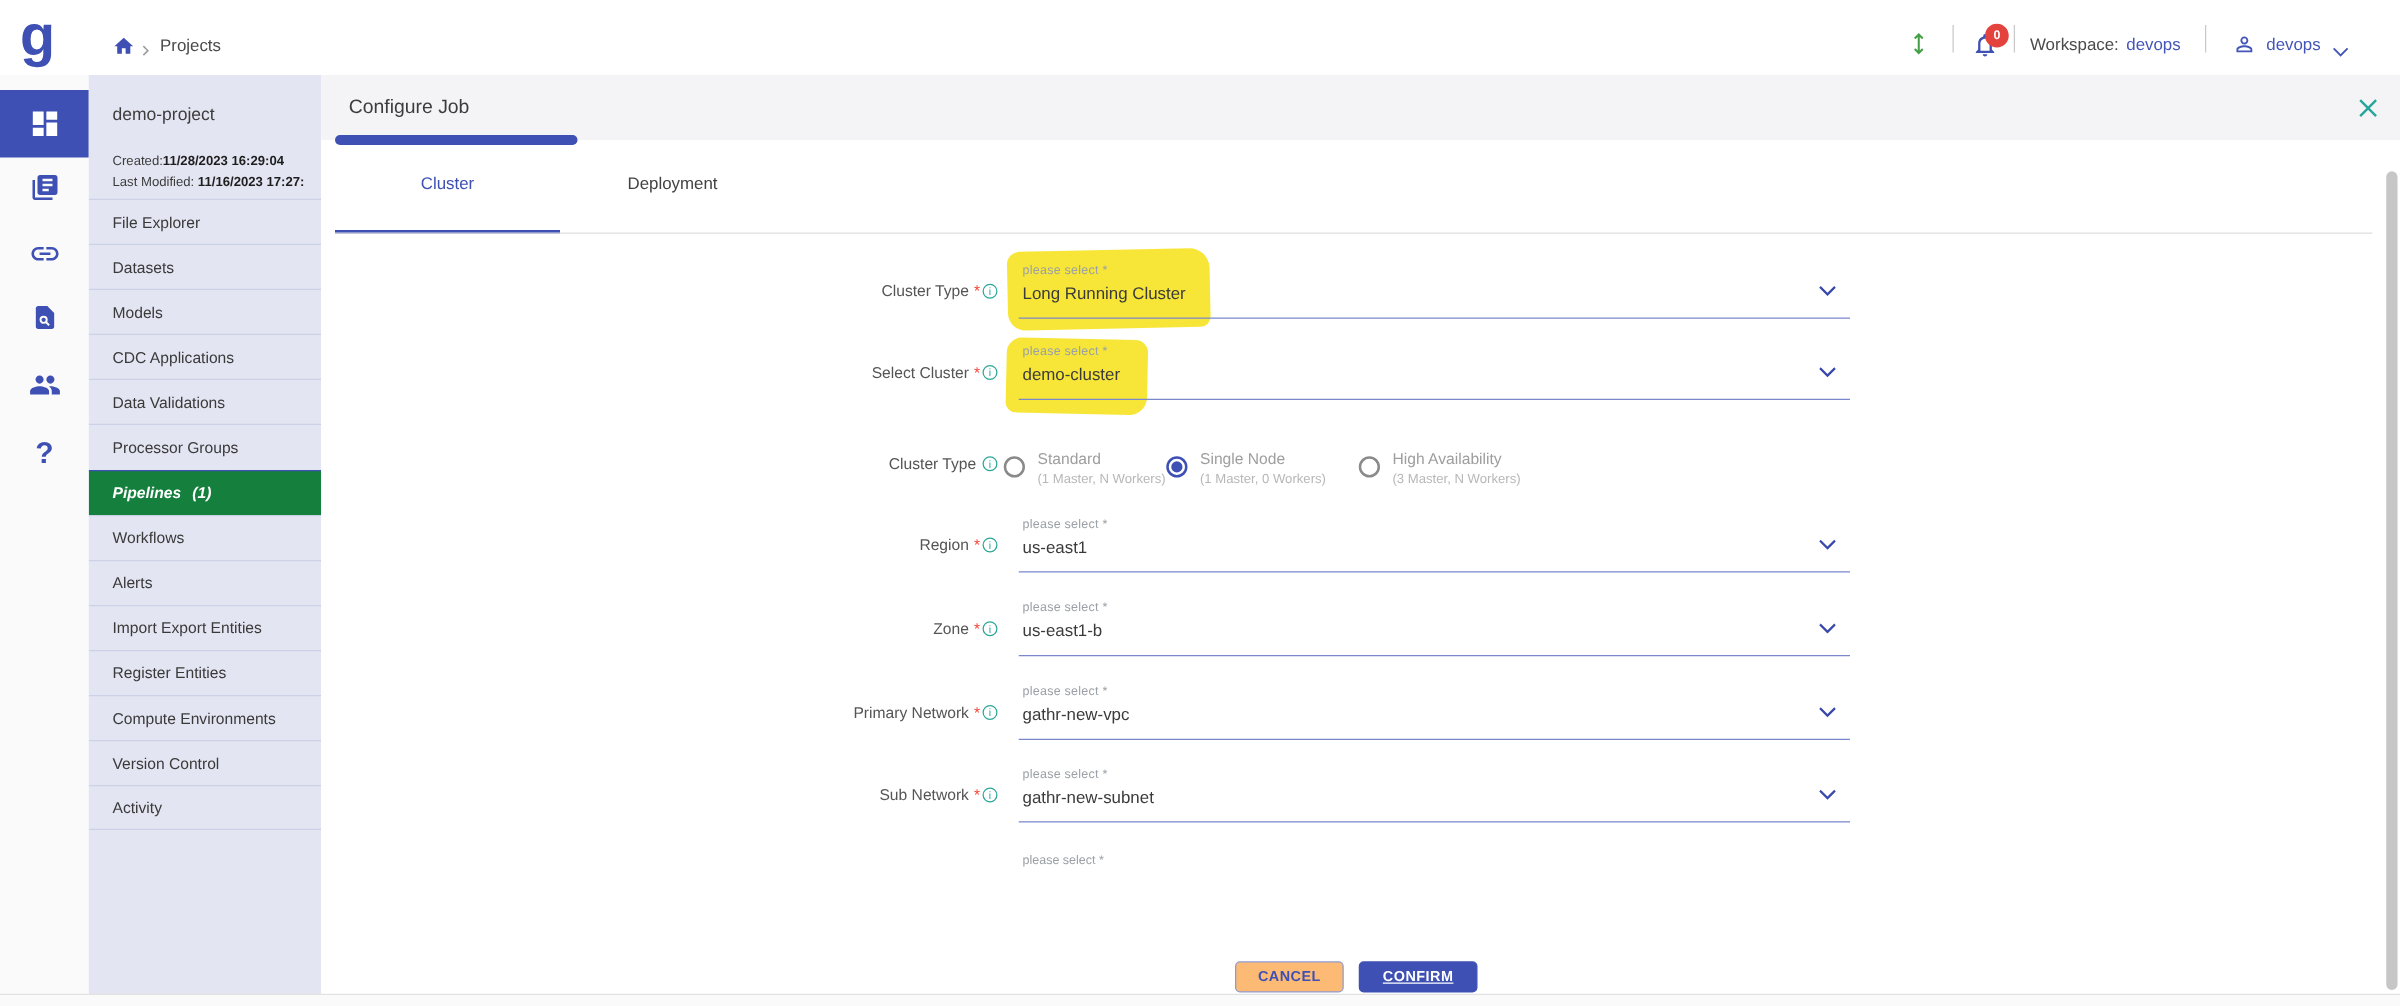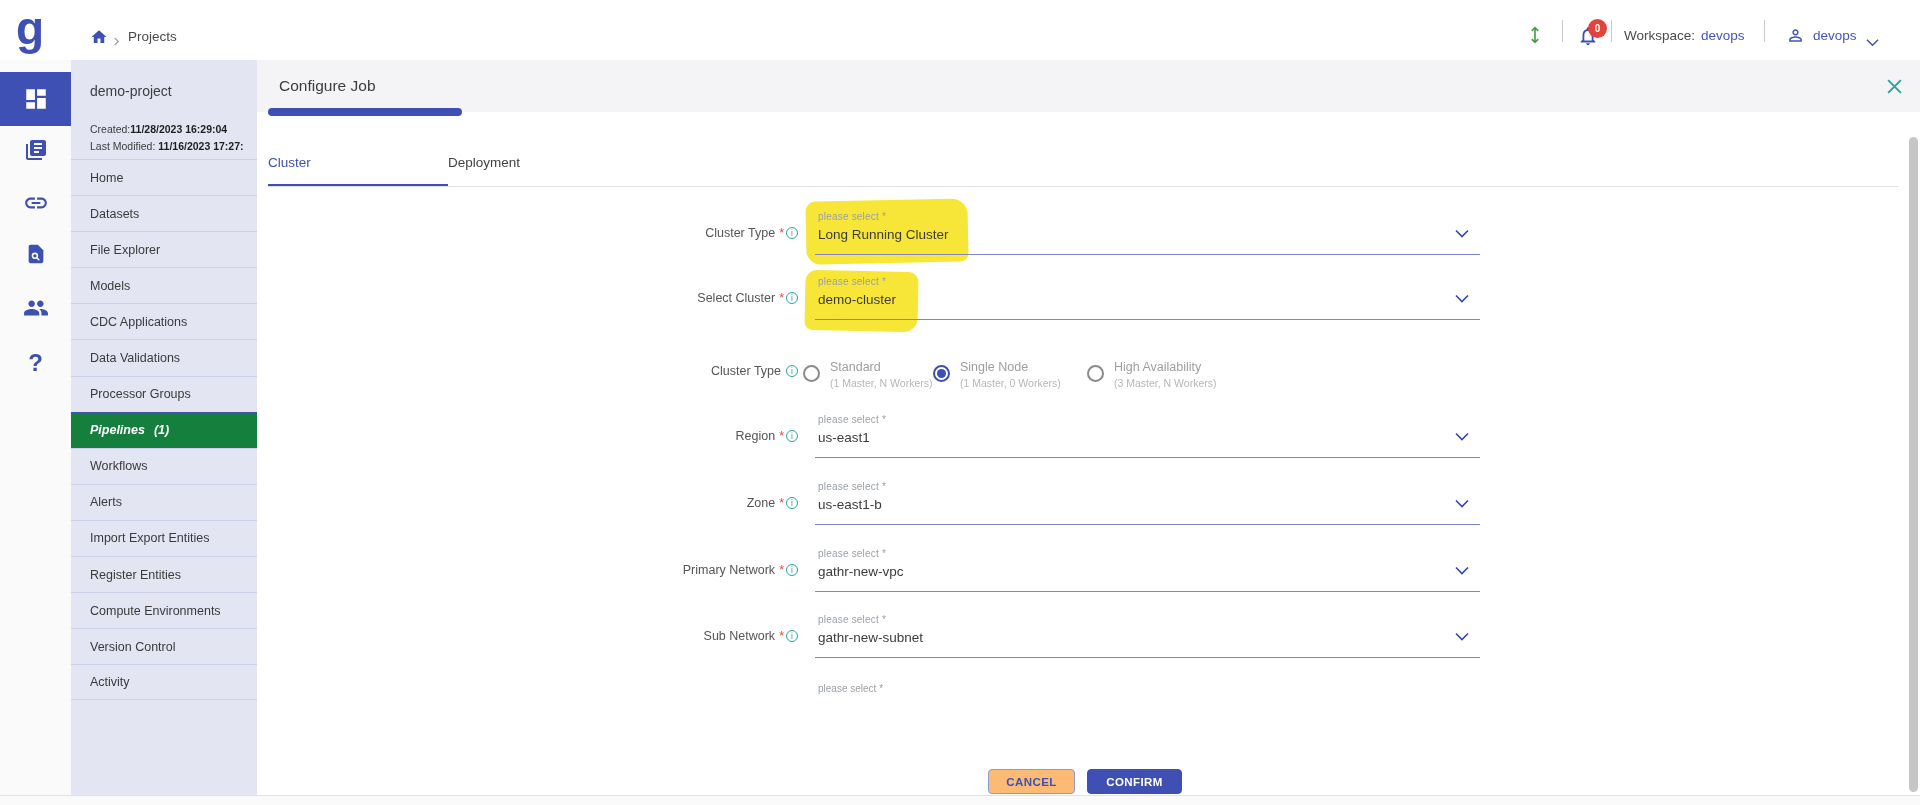--- a/index.html
+++ b/index.html
@@ -45,21 +45,21 @@
   .side-item.sel { background:#15803d; color:#fff; font-weight:bold; border-top-color:#3E50B4;font-style:italic; }
   .side-item .cnt { margin-left:9px; }
 
   
   .content { position:absolute; left:257px; top:60px; width:1663px; height:738px; background:#fff; }
   .mhead { position:absolute; left:0; top:0; width:1663px; height:52px; background:#F4F4F6;padding-left:44px; }
   .mtitle { position:absolute; left:22px; top:17px; font-size:15.5px; color:#3c3c3c; }
   .title-ind { position:absolute; left:11px; top:48px; width:194px; height:8px; background:#3E50B4; border-radius:4px; }
   .close-x { position:absolute; left:1629px; top:18px; cursor:pointer; }
 
-  .tab { position:absolute; top:95px; width:180px; height:28px; font-size:13.5px; cursor:pointer; }
+  .tab { position:absolute; top:79px; width:180px; height:28px; text-align:center; font-size:13.5px; cursor:pointer; }
   .tab.active { color:#3E50B4; }
   .tab.idle { color:#424242; }
   .tab-ind { position:absolute; left:11px; top:124px; width:180px; height:3px; background:#3E50B4; }
   .tab-line { position:absolute; left:11px; top:126px; width:1630px; height:1px; background:#e0e0e0; }
 
   
   .hl { position:absolute; background:#F5DF00; opacity:.78; z-index:1; }
   .hl1 { left:549px; top:140px; width:162px; height:63px; border-radius:10px 16px 8px 14px; transform:rotate(-1.2deg); }
   .hl2 { left:548px; top:211px; width:113px; height:60px; border-radius:12px 10px 14px 8px; transform:rotate(1.3deg); }
 
@@ -86,21 +86,21 @@
   .rdot { width:9px; height:9px; border-radius:50%; background:#3E50B4; }
   .rname { font-size:12.5px; color:#9e9e9e; display:block; }
   .rsub { font-size:10.5px; color:#b7b7b7; display:block; margin-top:3px; }
 
   .trailing-float { position:absolute; left:561px; top:623px; font-size:10px; color:#9aa0a6; z-index:2; }
 
   
   .btn { position:absolute; top:709px; height:25px; border-radius:4px; font-size:11.5px; font-weight:bold;
          letter-spacing:.4px; cursor:pointer; font-family:inherit; }
   .btn-cancel { left:731px; width:87px; background:#fdba74; border:1px solid #8f9bd0; color:#3E50B4; }
-  .btn-confirm { left:830px; width:95px; background:#3E50B4; border:1px solid #3E50B4; color:#fff; }
+  .btn-confirm { left:830px; width:95px; background:#3E50B4; border:1px solid #3E50B4; color:#fff;text-decoration:underline; }
 
   
   .bottom-line { position:absolute; left:0; top:795px; width:1920px; height:1px; background:#e2e2e2; }
   .bottom-strip { position:absolute; left:0; top:796px; width:1920px; height:9px; background:#fafafa; }
   .scroll-thumb { position:absolute; left:1909px; top:137px; width:9px; height:655px; background:#c6c6c6; border-radius:5px; cursor:pointer; }
 </style>
 </head>
 <body>
 
 <div id="app">
@@ -182,27 +182,24 @@
     </div>
   </div>
 
   <div class="sidebar">
     <div class="proj-name">demo-project</div>
     <div class="meta created"><span>Created:</span><b>11/28/2023 16:29:04</b></div>
     <div class="meta modified"><span>Last Modified: </span><b>11/16/2023 17:27:</b></div>
 
     <div class="side-items">
       <div class="side-item">
-          <span>Home</span>
+          <span>File Explorer</span>
         </div>
       <div class="side-item">
           <span>Datasets</span>
-        </div>
-      <div class="side-item">
-          <span>File Explorer</span>
         </div>
       <div class="side-item">
           <span>Models</span>
         </div>
       <div class="side-item">
           <span>CDC Applications</span>
         </div>
       <div class="side-item">
           <span>Data Validations</span>
         </div>

